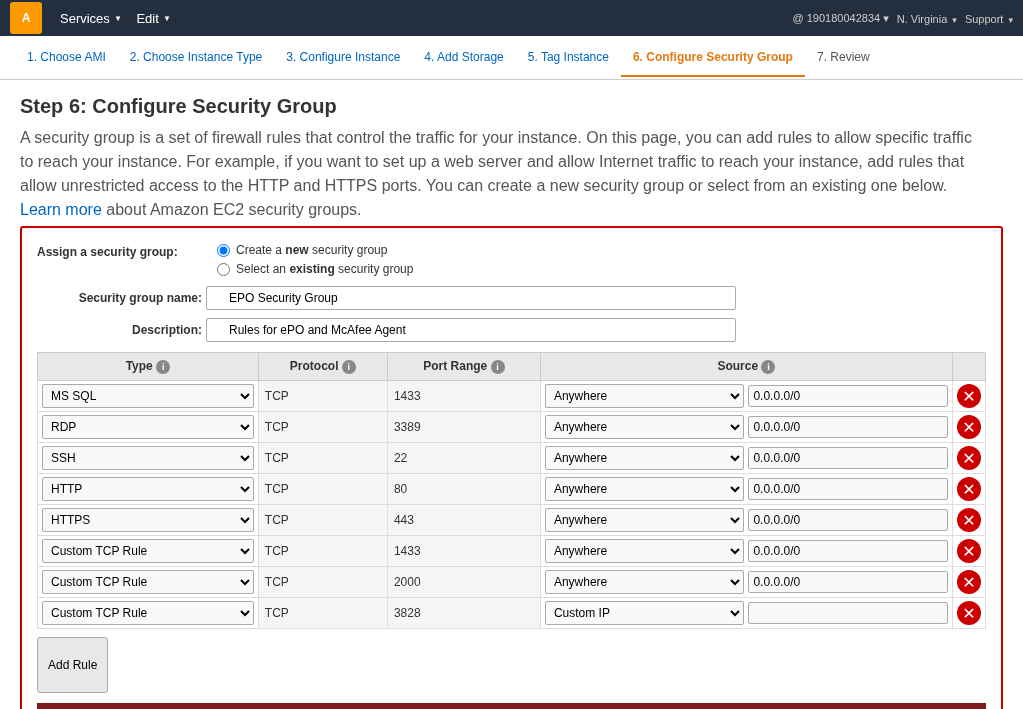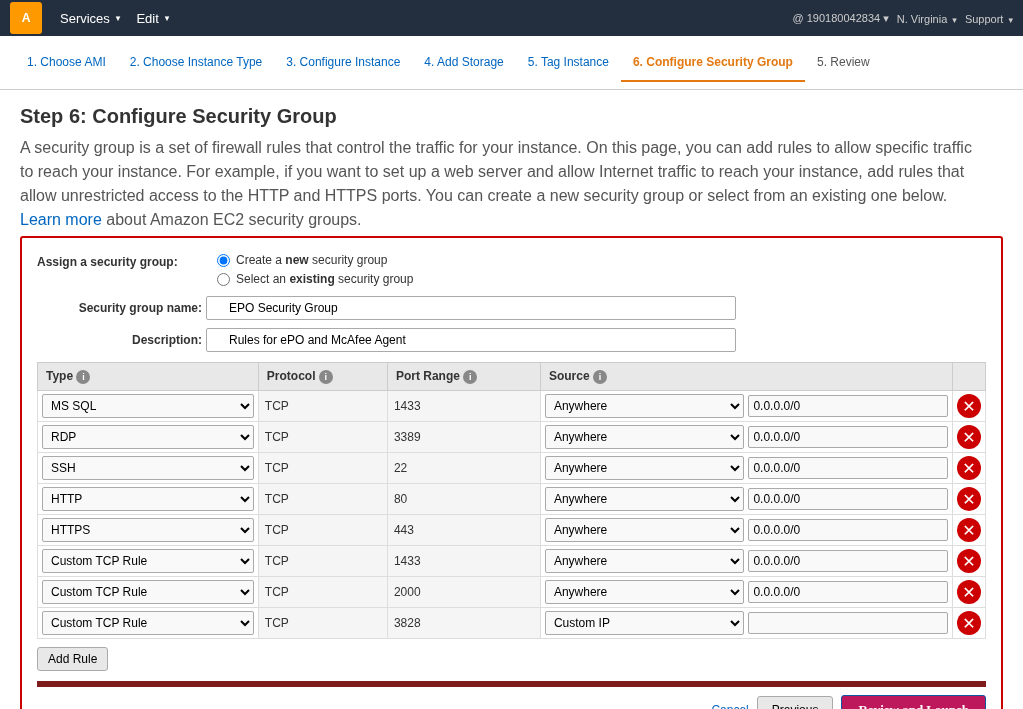--- a/index.html
+++ b/index.html
@@ -39,21 +39,21 @@
     .top-nav .account-info span { cursor: pointer; }
     .chevron { font-size: 9px; margin-left: 2px; }
 
     
     .wizard-tabs {
       background: #fff;
       border-bottom: 1px solid #ccc;
       display: flex;
       align-items: center;
       padding: 0 15px;
-      height: 54px;
+      height: 44px;
       gap: 0;
     }
     .wizard-tab {
       padding: 0 12px;
       height: 38px;
       display: flex;
       align-items: center;
       font-size: 12px;
       color: #555;
       cursor: pointer;
@@ -145,21 +145,21 @@
     .rules-table {
       width: 100%;
       border-collapse: collapse;
       margin-top: 10px;
       font-size: 12px;
     }
     .rules-table th {
       background: #e8e8e8;
       border: 1px solid #ccc;
       padding: 6px 8px;
-      text-align: left;
+      text-align: center;
       font-weight: bold;
     }
     .rules-table td {
       border: 1px solid #ddd;
       padding: 3px 4px;
       vertical-align: middle;
     }
     .rules-table select, .rules-table input[type=text] {
       width: 100%;
       padding: 3px 4px;
@@ -187,21 +187,21 @@
       justify-content: center;
       border-radius: 50%;
       background: #cc0000;
       color: #fff;
     }
 
     .add-rule-btn {
       background: #e8e8e8;
       border: 1px solid #aaa;
       border-radius: 3px;
-      padding: 4px 10px;
+      padding: 20px 10px;
       cursor: pointer;
       font-size: 12px;
       margin-top: 8px;
     }
 
     
     .action-bar {
       display: flex;
       justify-content: flex-end;
       align-items: center;
@@ -329,21 +329,21 @@
   <div class="wizard-tab done">
       <span>4. Add Storage</span>
     </div>
   <div class="wizard-tab done">
       <span>5. Tag Instance</span>
     </div>
   <div class="wizard-tab active">
       <span>6. Configure Security Group</span>
     </div>
   <div class="wizard-tab">
-      <span>5. Review</span>
+      <span>7. Review</span>
     </div>
 </div>
 
 <div class="main-content">
   <div class="page-title">Step 6: Configure Security Group</div>
   <p class="page-desc">
     <span>A security group is a set of firewall rules that control the traffic for your instance. On this page, you can add rules to allow specific traffic to reach your instance. For example, if you want to set up a web server and allow Internet traffic to reach your instance, add rules that allow unrestricted access to the HTTP and HTTPS ports. You can create a new security group or select from an existing one below.</span>
     <a>Learn more</a>
     <span> about Amazon EC2 security groups.</span>
   </p>

